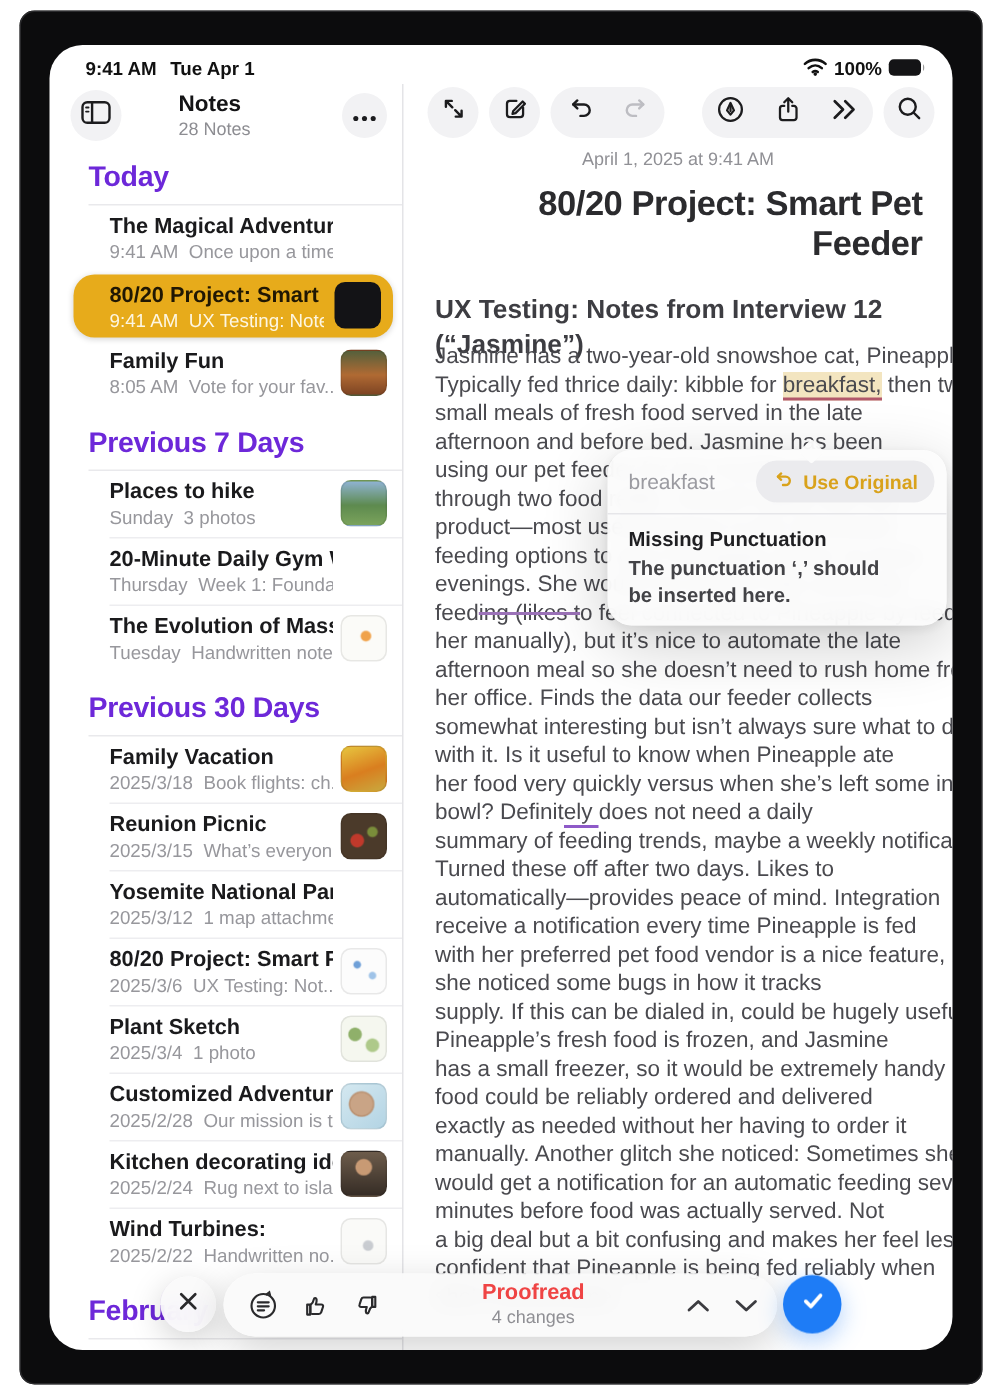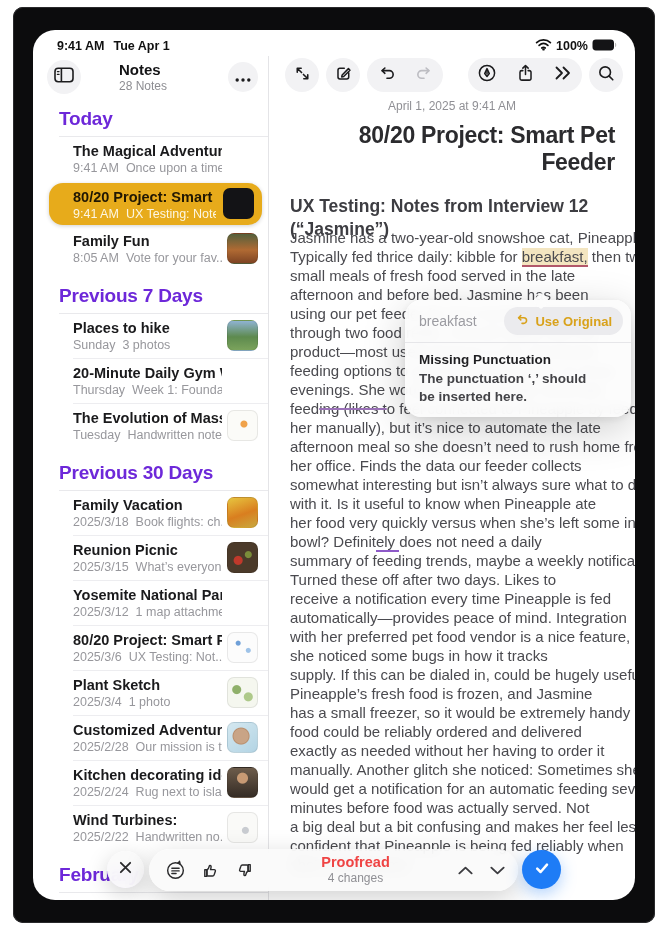--- a/index.html
+++ b/index.html
@@ -348,22 +348,22 @@
           <div class="bline"><span>feed</span><span class="st">ing (likes t</span><span>o feel connected to Pineapple by feeding</span></div>
           <div class="bline"><span>her manually), but it’s nice to automate the late</span></div>
           <div class="bline"><span>afternoon meal so she doesn’t need to rush home from</span></div>
           <div class="bline"><span>her office. Finds the data our feeder collects</span></div>
           <div class="bline"><span>somewhat interesting but isn’t always sure what to do</span></div>
           <div class="bline"><span>with it. Is it useful to know when Pineapple ate</span></div>
           <div class="bline"><span>her food very quickly versus when she’s left some in the</span></div>
           <div class="bline"><span>bowl? Definit</span><span class="ul">ely </span><span>does not need a daily</span></div>
           <div class="bline"><span>summary of feeding trends, maybe a weekly notification.</span></div>
           <div class="bline"><span>Turned these off after two days. Likes to</span></div>
+          <div class="bline"><span>automatically—provides peace of mind. Integration</span></div>
           <div class="bline"><span>receive a notification every time Pineapple is fed</span></div>
-          <div class="bline"><span>automatically—provides peace of mind. Integration</span></div>
           <div class="bline"><span>with her preferred pet food vendor is a nice feature, but</span></div>
           <div class="bline"><span>she noticed some bugs in how it tracks</span></div>
           <div class="bline"><span>supply. If this can be dialed in, could be hugely usefu</span></div>
           <div class="bline"><span>Pineapple’s fresh food is frozen, and Jasmine</span></div>
           <div class="bline"><span>has a small freezer, so it would be extremely handy if</span></div>
           <div class="bline"><span>food could be reliably ordered and delivered</span></div>
           <div class="bline"><span>exactly as needed without her having to order it</span></div>
           <div class="bline"><span>manually. Another glitch she noticed: Sometimes she</span></div>
           <div class="bline"><span>would get a notification for an automatic feeding several</span></div>
           <div class="bline"><span>minutes before food was actually served. Not</span></div>

